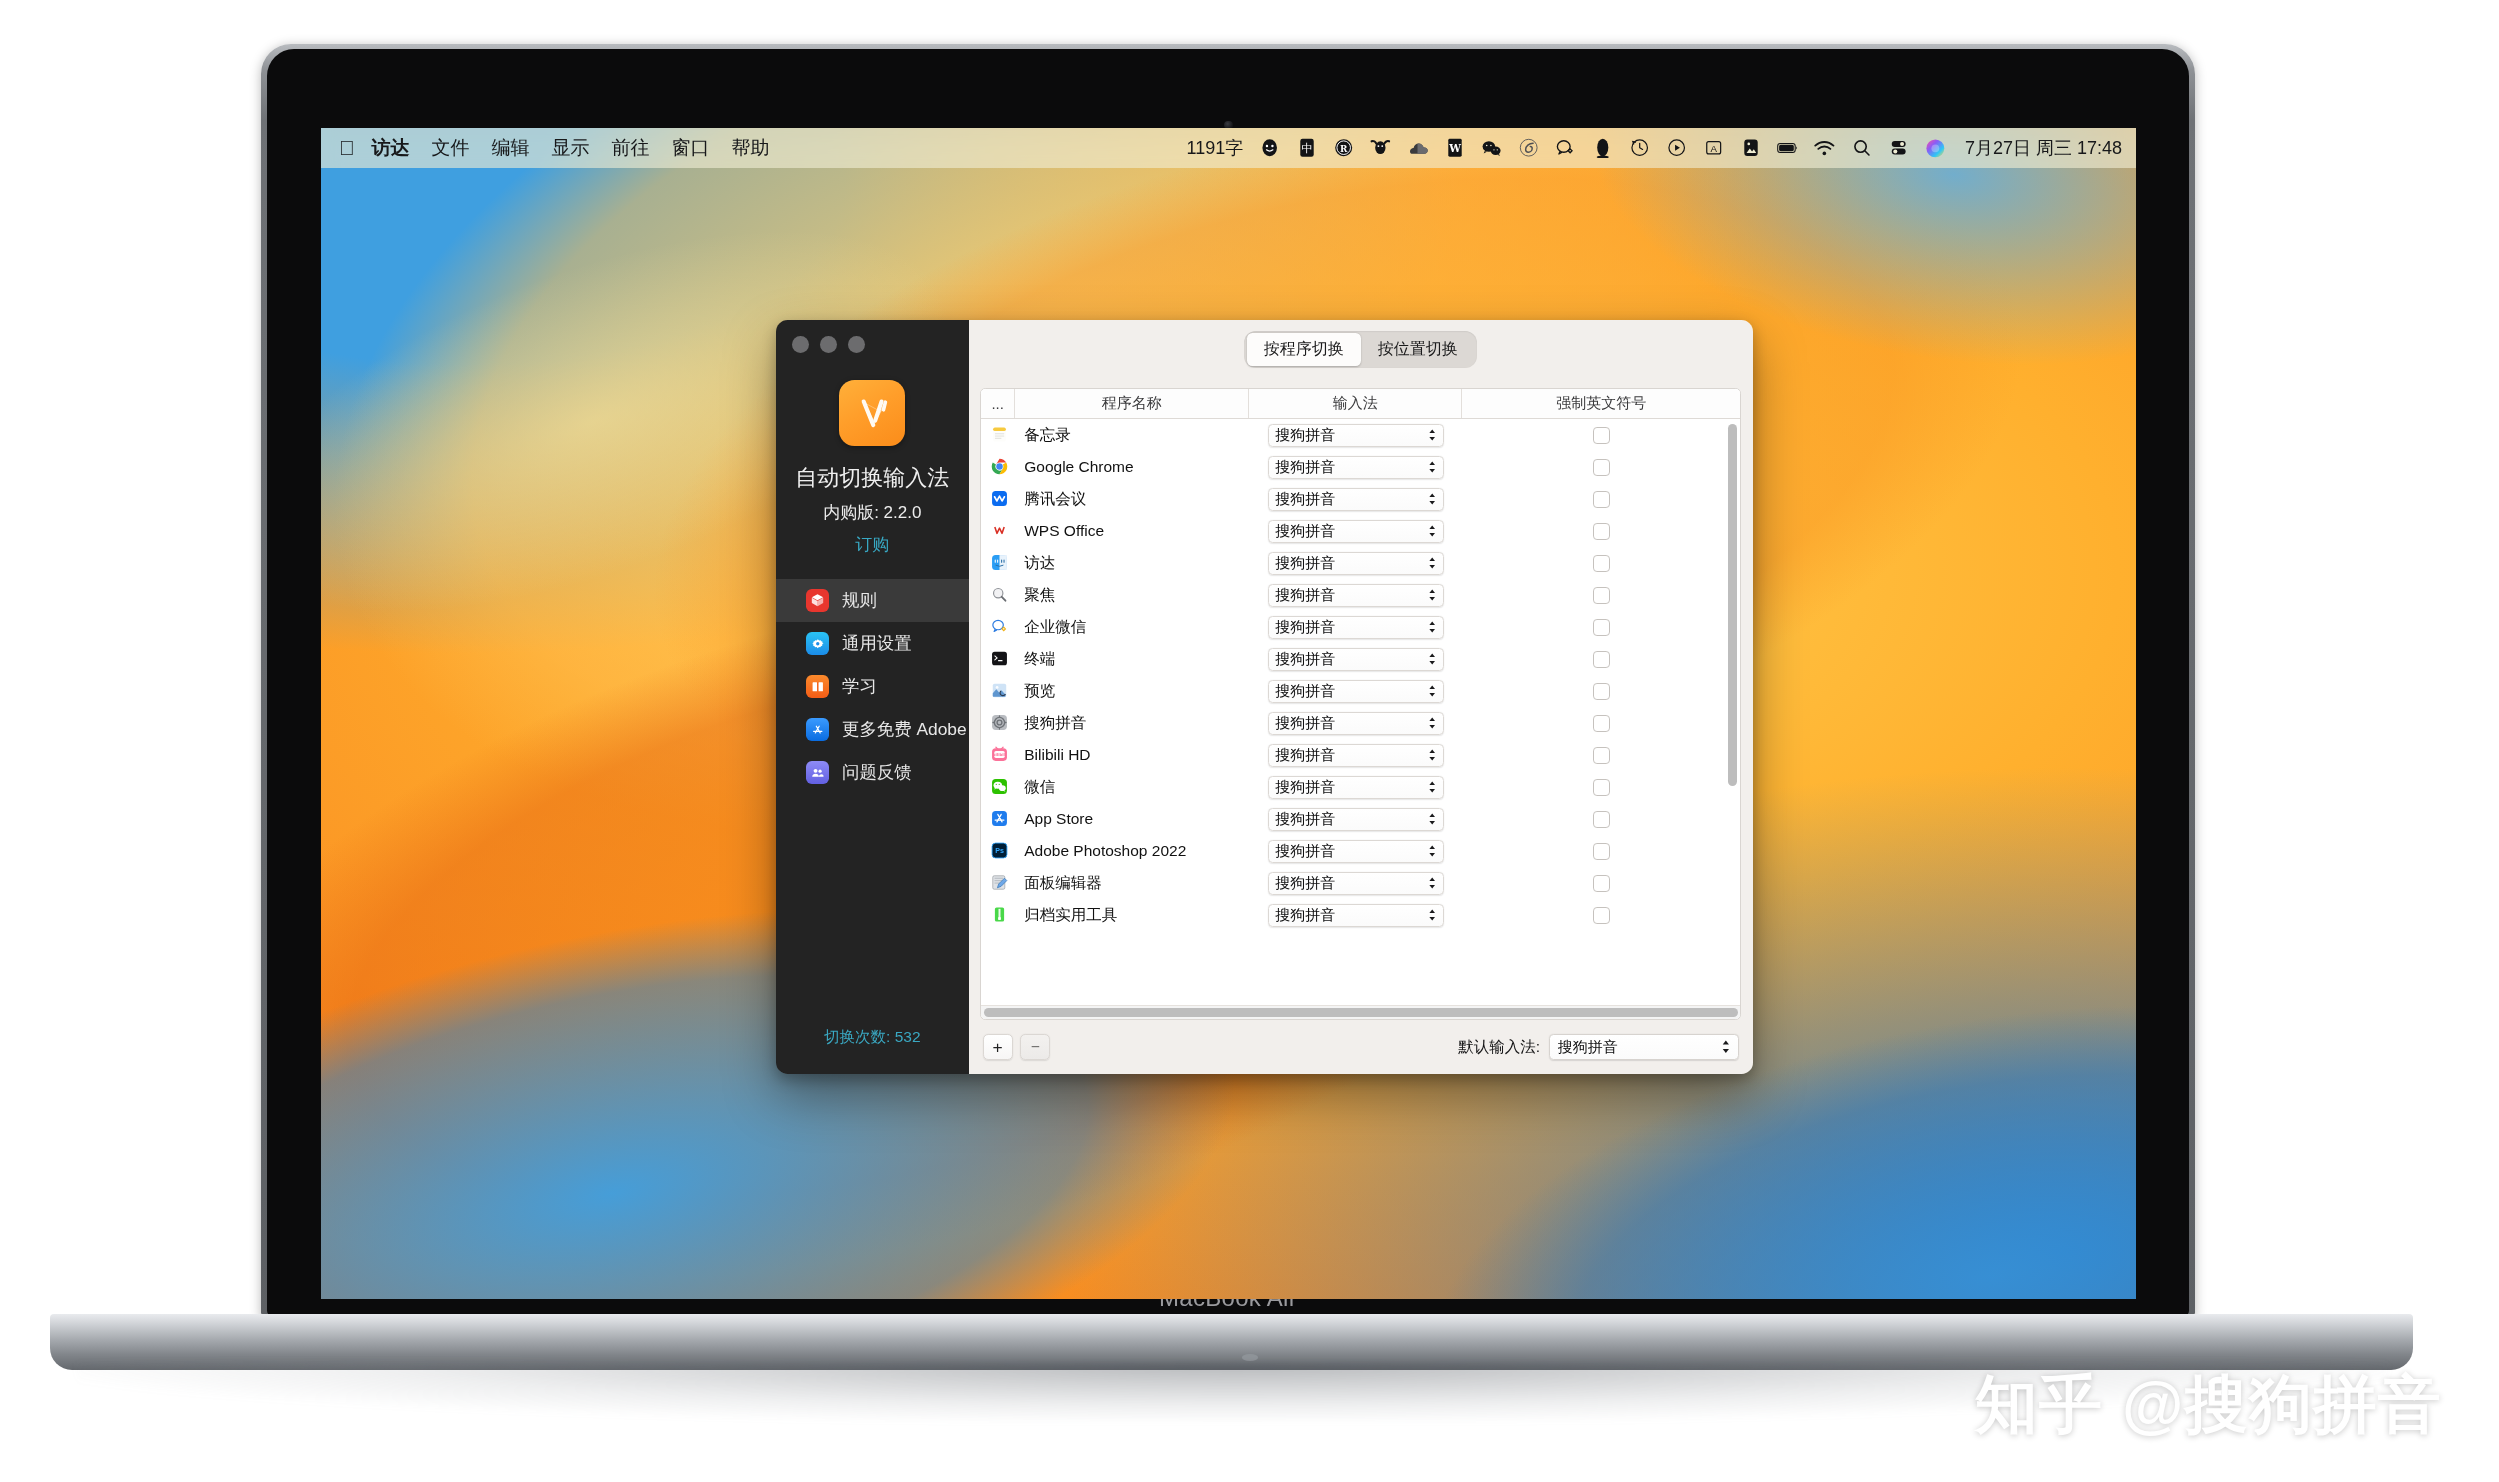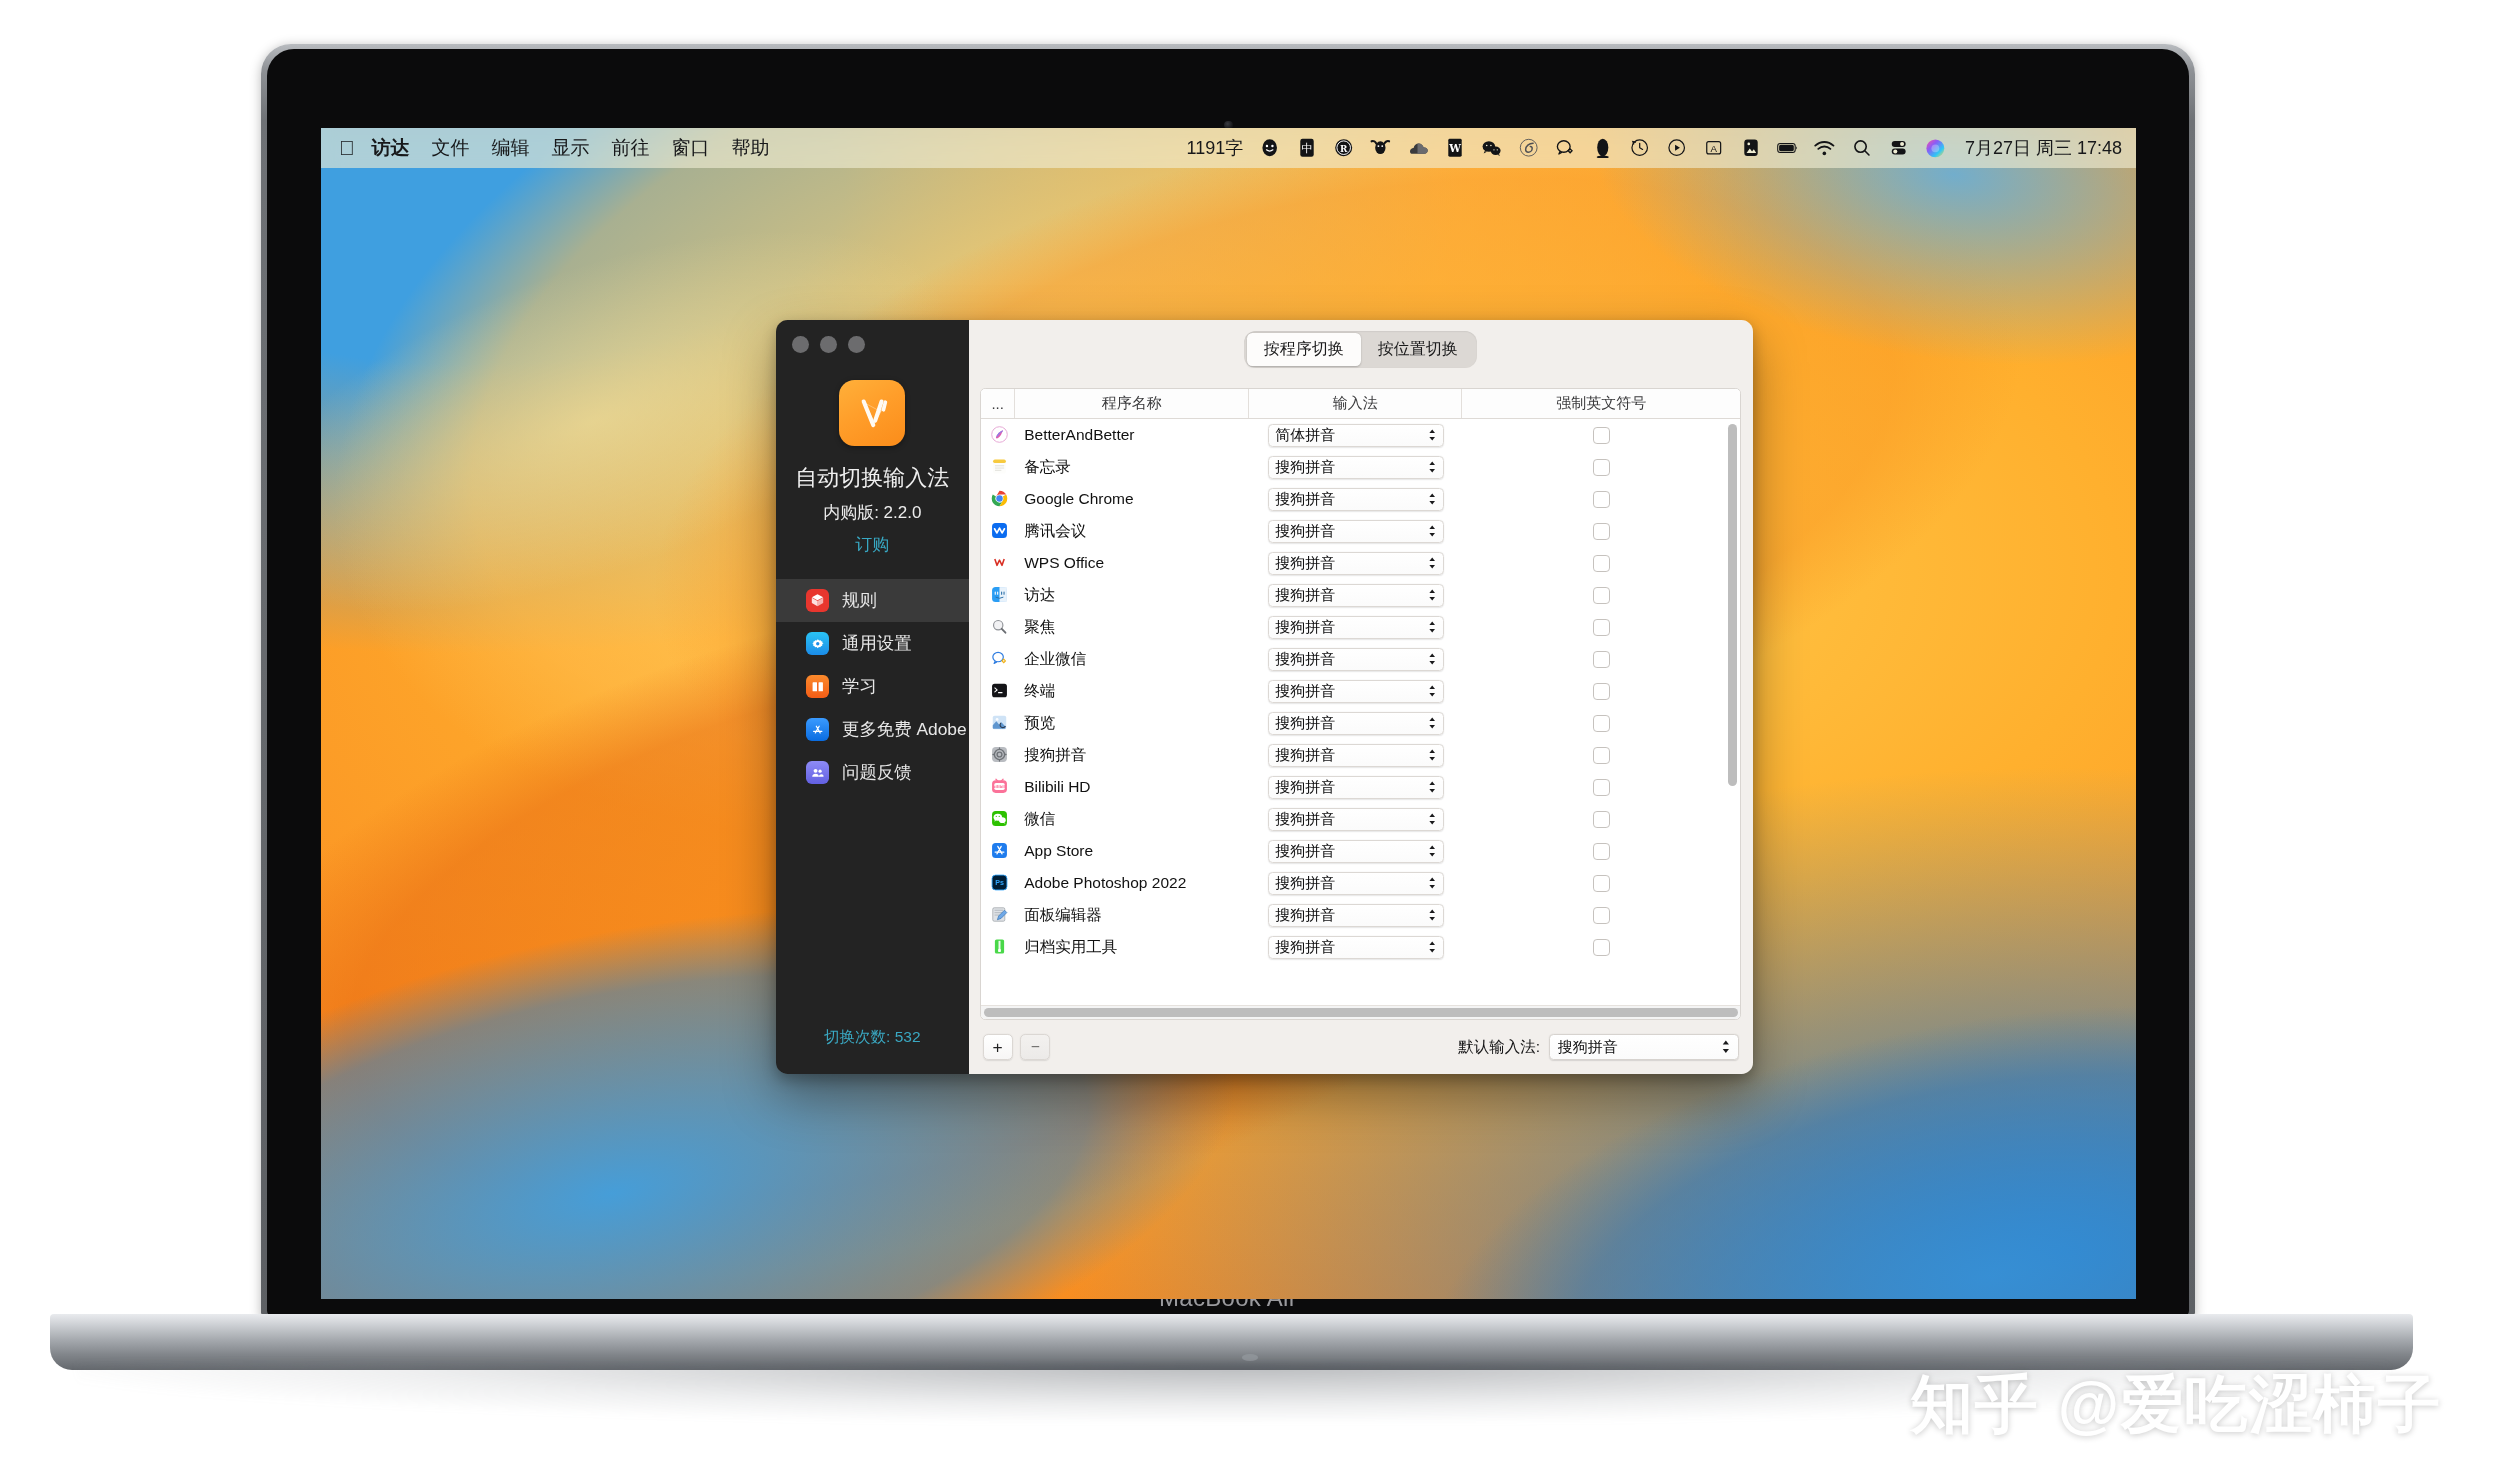--- a/index.html
+++ b/index.html
@@ -539,46 +539,20 @@
             <div class="th th-name">程序名称</div>
             <div class="th th-ime">输入法</div>
             <div class="th th-force">强制英文符号</div>
           </div>
 
           <div class="tbody" id="tbody">
               <div class="trow">
                 <div class="c-icon">
                   <span class="appglyph">
                     <svg width="17" height="17" viewBox="0 0 24 24">
-                      <circle cx="12" cy="12" r="11" fill="#fff" stroke="#e7a9d6" stroke-width="1.4"></circle>
-                      <path d="M7 16c3-7 7-9 10-10-2 4-3 9-7 11-2 1-3.4.3-3-1z" fill="#e05fb0"></path>
-                      <path d="M8 15c3-5 6-7 8.6-8.2" stroke="#8f7ee8" stroke-width="1.5" fill="none"></path>
-                    </svg>
-                  </span>
-                </div>
-                <div class="c-name">BetterAndBetter</div>
-                <div class="c-ime">
-                  <span class="popup">
-                    <span>简体拼音</span>
-                    <span class="chev">
-                      <svg width="8.4" height="14" viewBox="0 0 12 20">
-                        <path d="M6 2l4 5H2z" fill="#1a1a1c"></path>
-                        <path d="M6 18l4-5H2z" fill="#1a1a1c"></path>
-                      </svg>
-                    </span>
-                  </span>
-                </div>
-                <div class="c-force">
-                  <span class="cbox"></span>
-                </div>
-              </div>
-              <div class="trow">
-                <div class="c-icon">
-                  <span class="appglyph">
-                    <svg width="17" height="17" viewBox="0 0 24 24">
                       <rect x="3" y="2" width="18" height="20" rx="2.6" fill="#fdfdfb"></rect>
                       <rect x="3" y="2" width="18" height="5.2" rx="2.6" fill="#f7ca3f"></rect>
                       <path d="M5.6 11h13M5.6 14.2h13M5.6 17.4h9" stroke="#dcdcd6" stroke-width="1.2"></path>
                     </svg>
                   </span>
                 </div>
                 <div class="c-name">备忘录</div>
                 <div class="c-ime">
                   <span class="popup">
                     <span>搜狗拼音</span>
@@ -1022,15 +996,15 @@
 
       </div>
     </div>
   </div>
 
   <div class="base-notch"></div>
   <div class="base"></div>
   <div class="base-foot"></div>
   <div class="base-shadow"></div>
 
-  <div class="watermark">知乎 @爱吃涩柿子</div>
+  <div class="watermark">知乎 @搜狗拼音</div>
 </div>
 
 
 </body></html>

